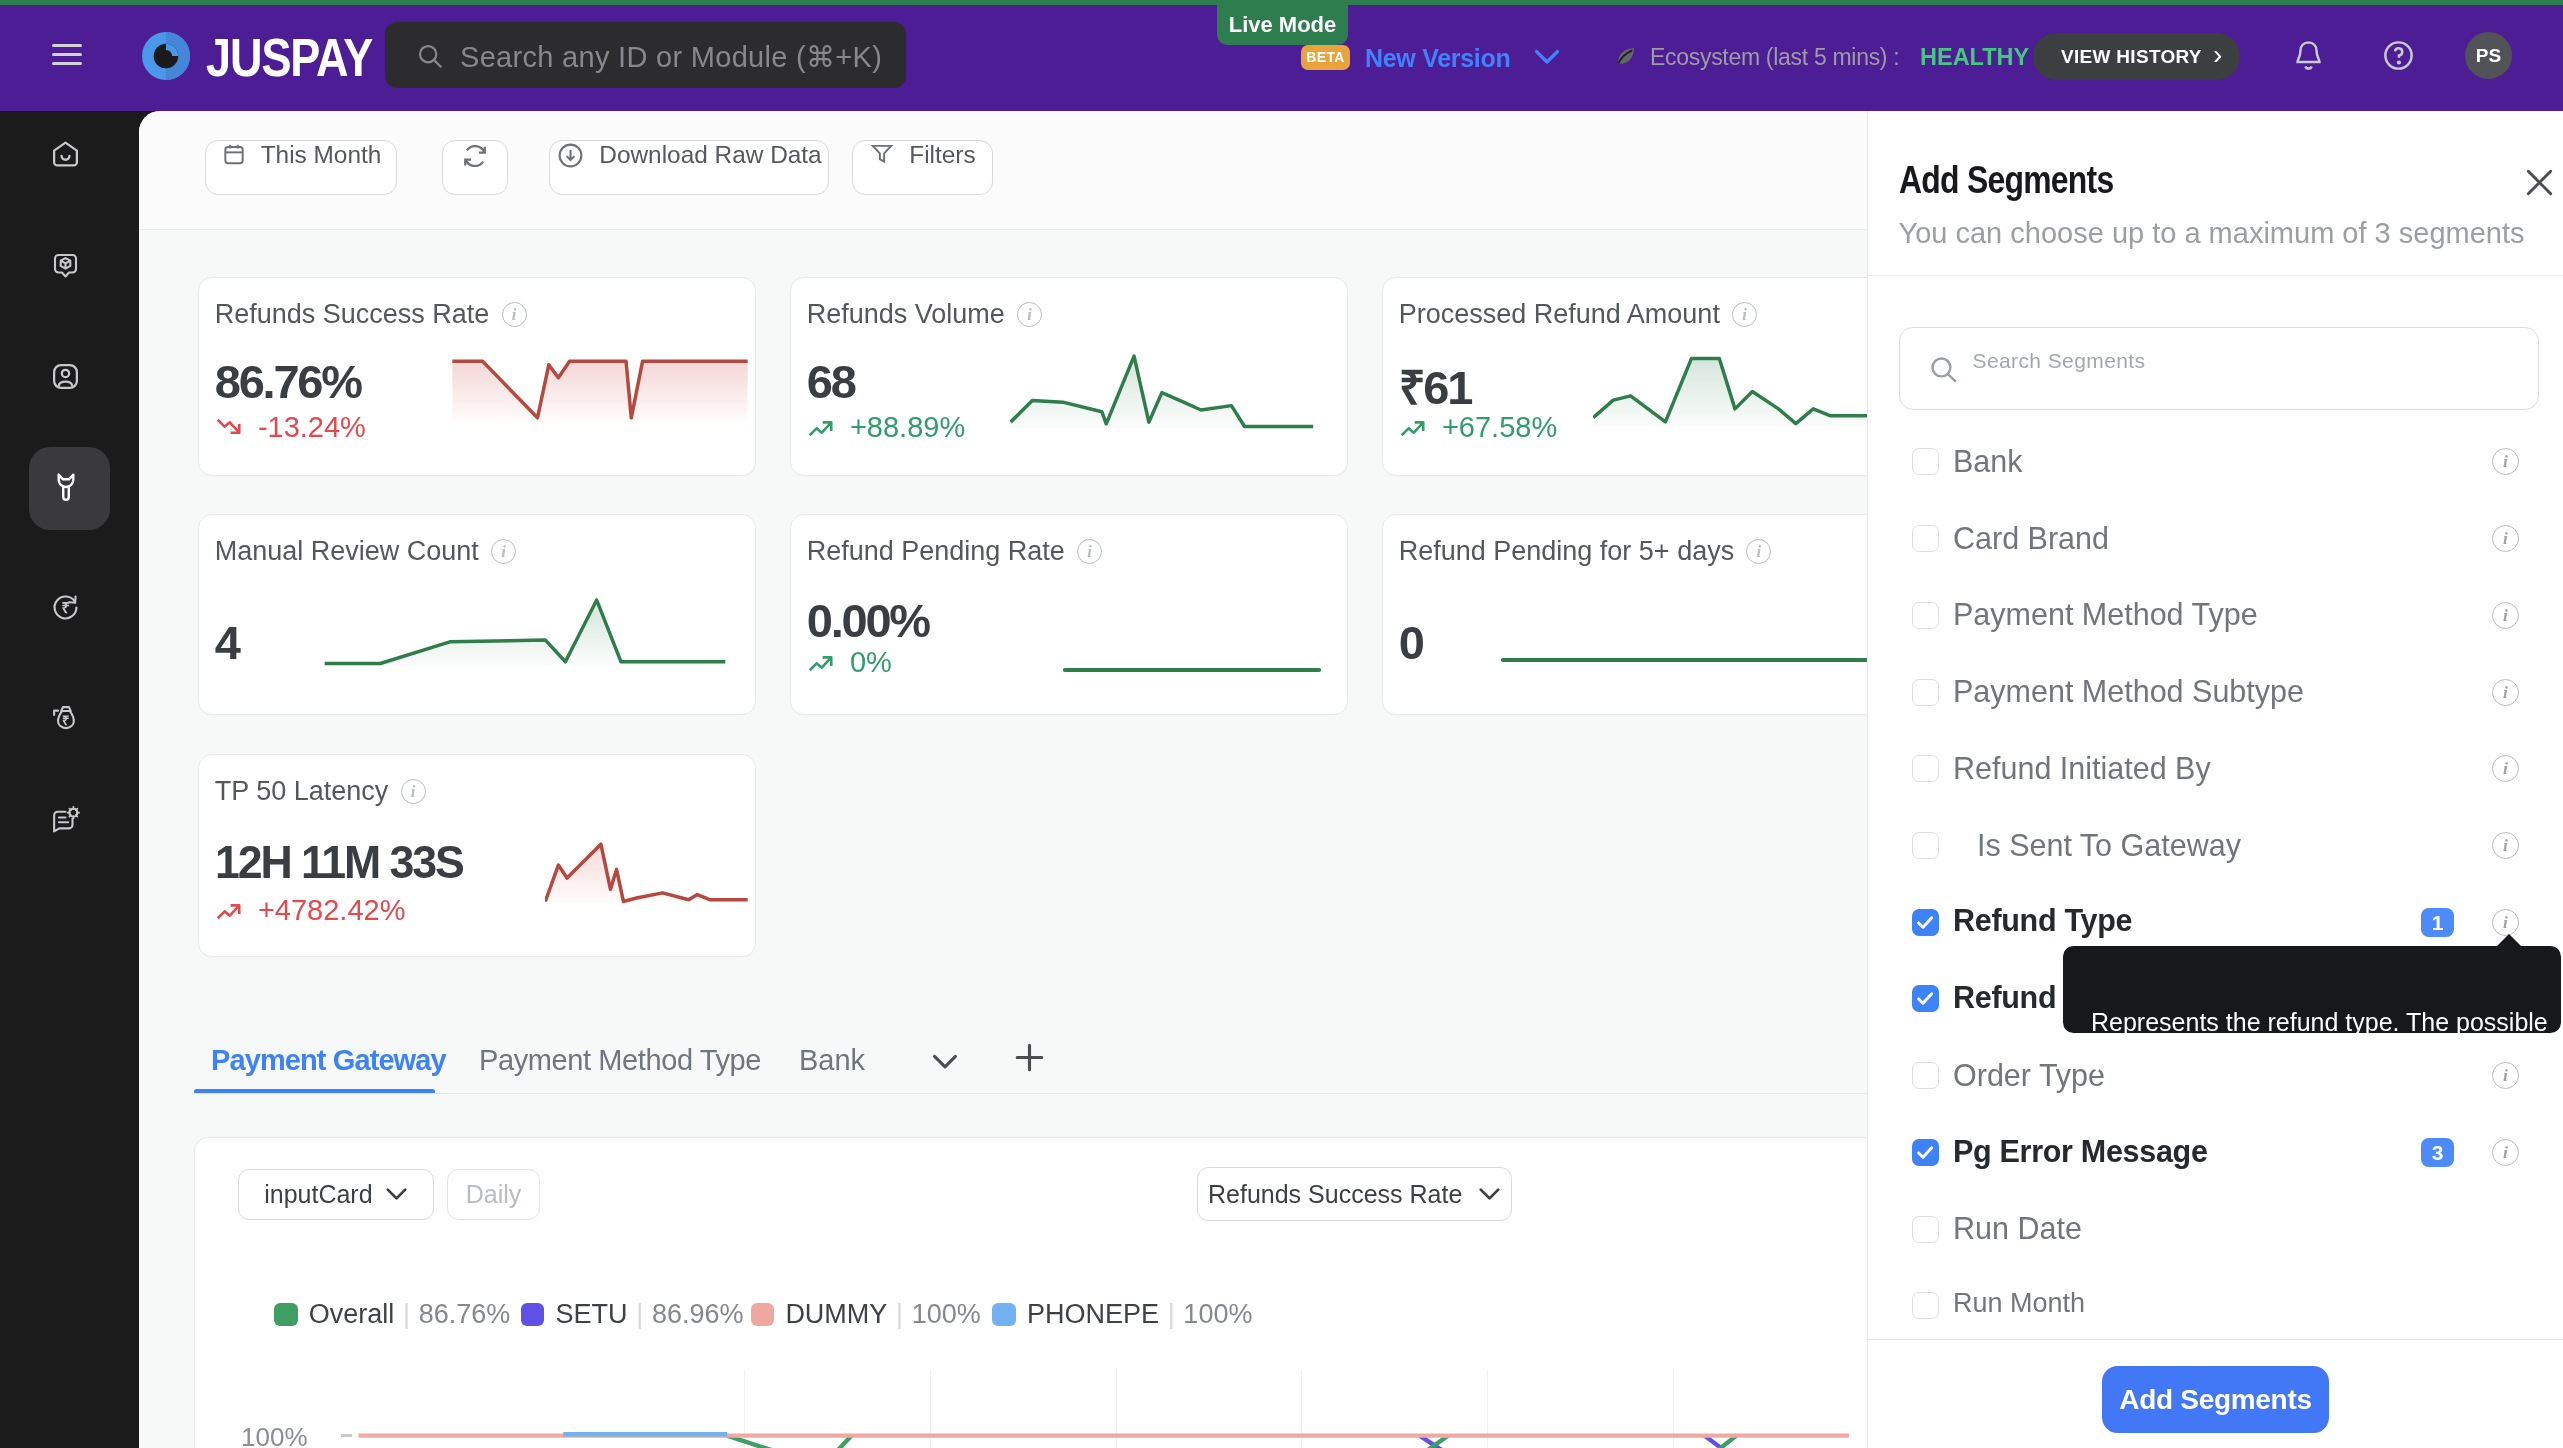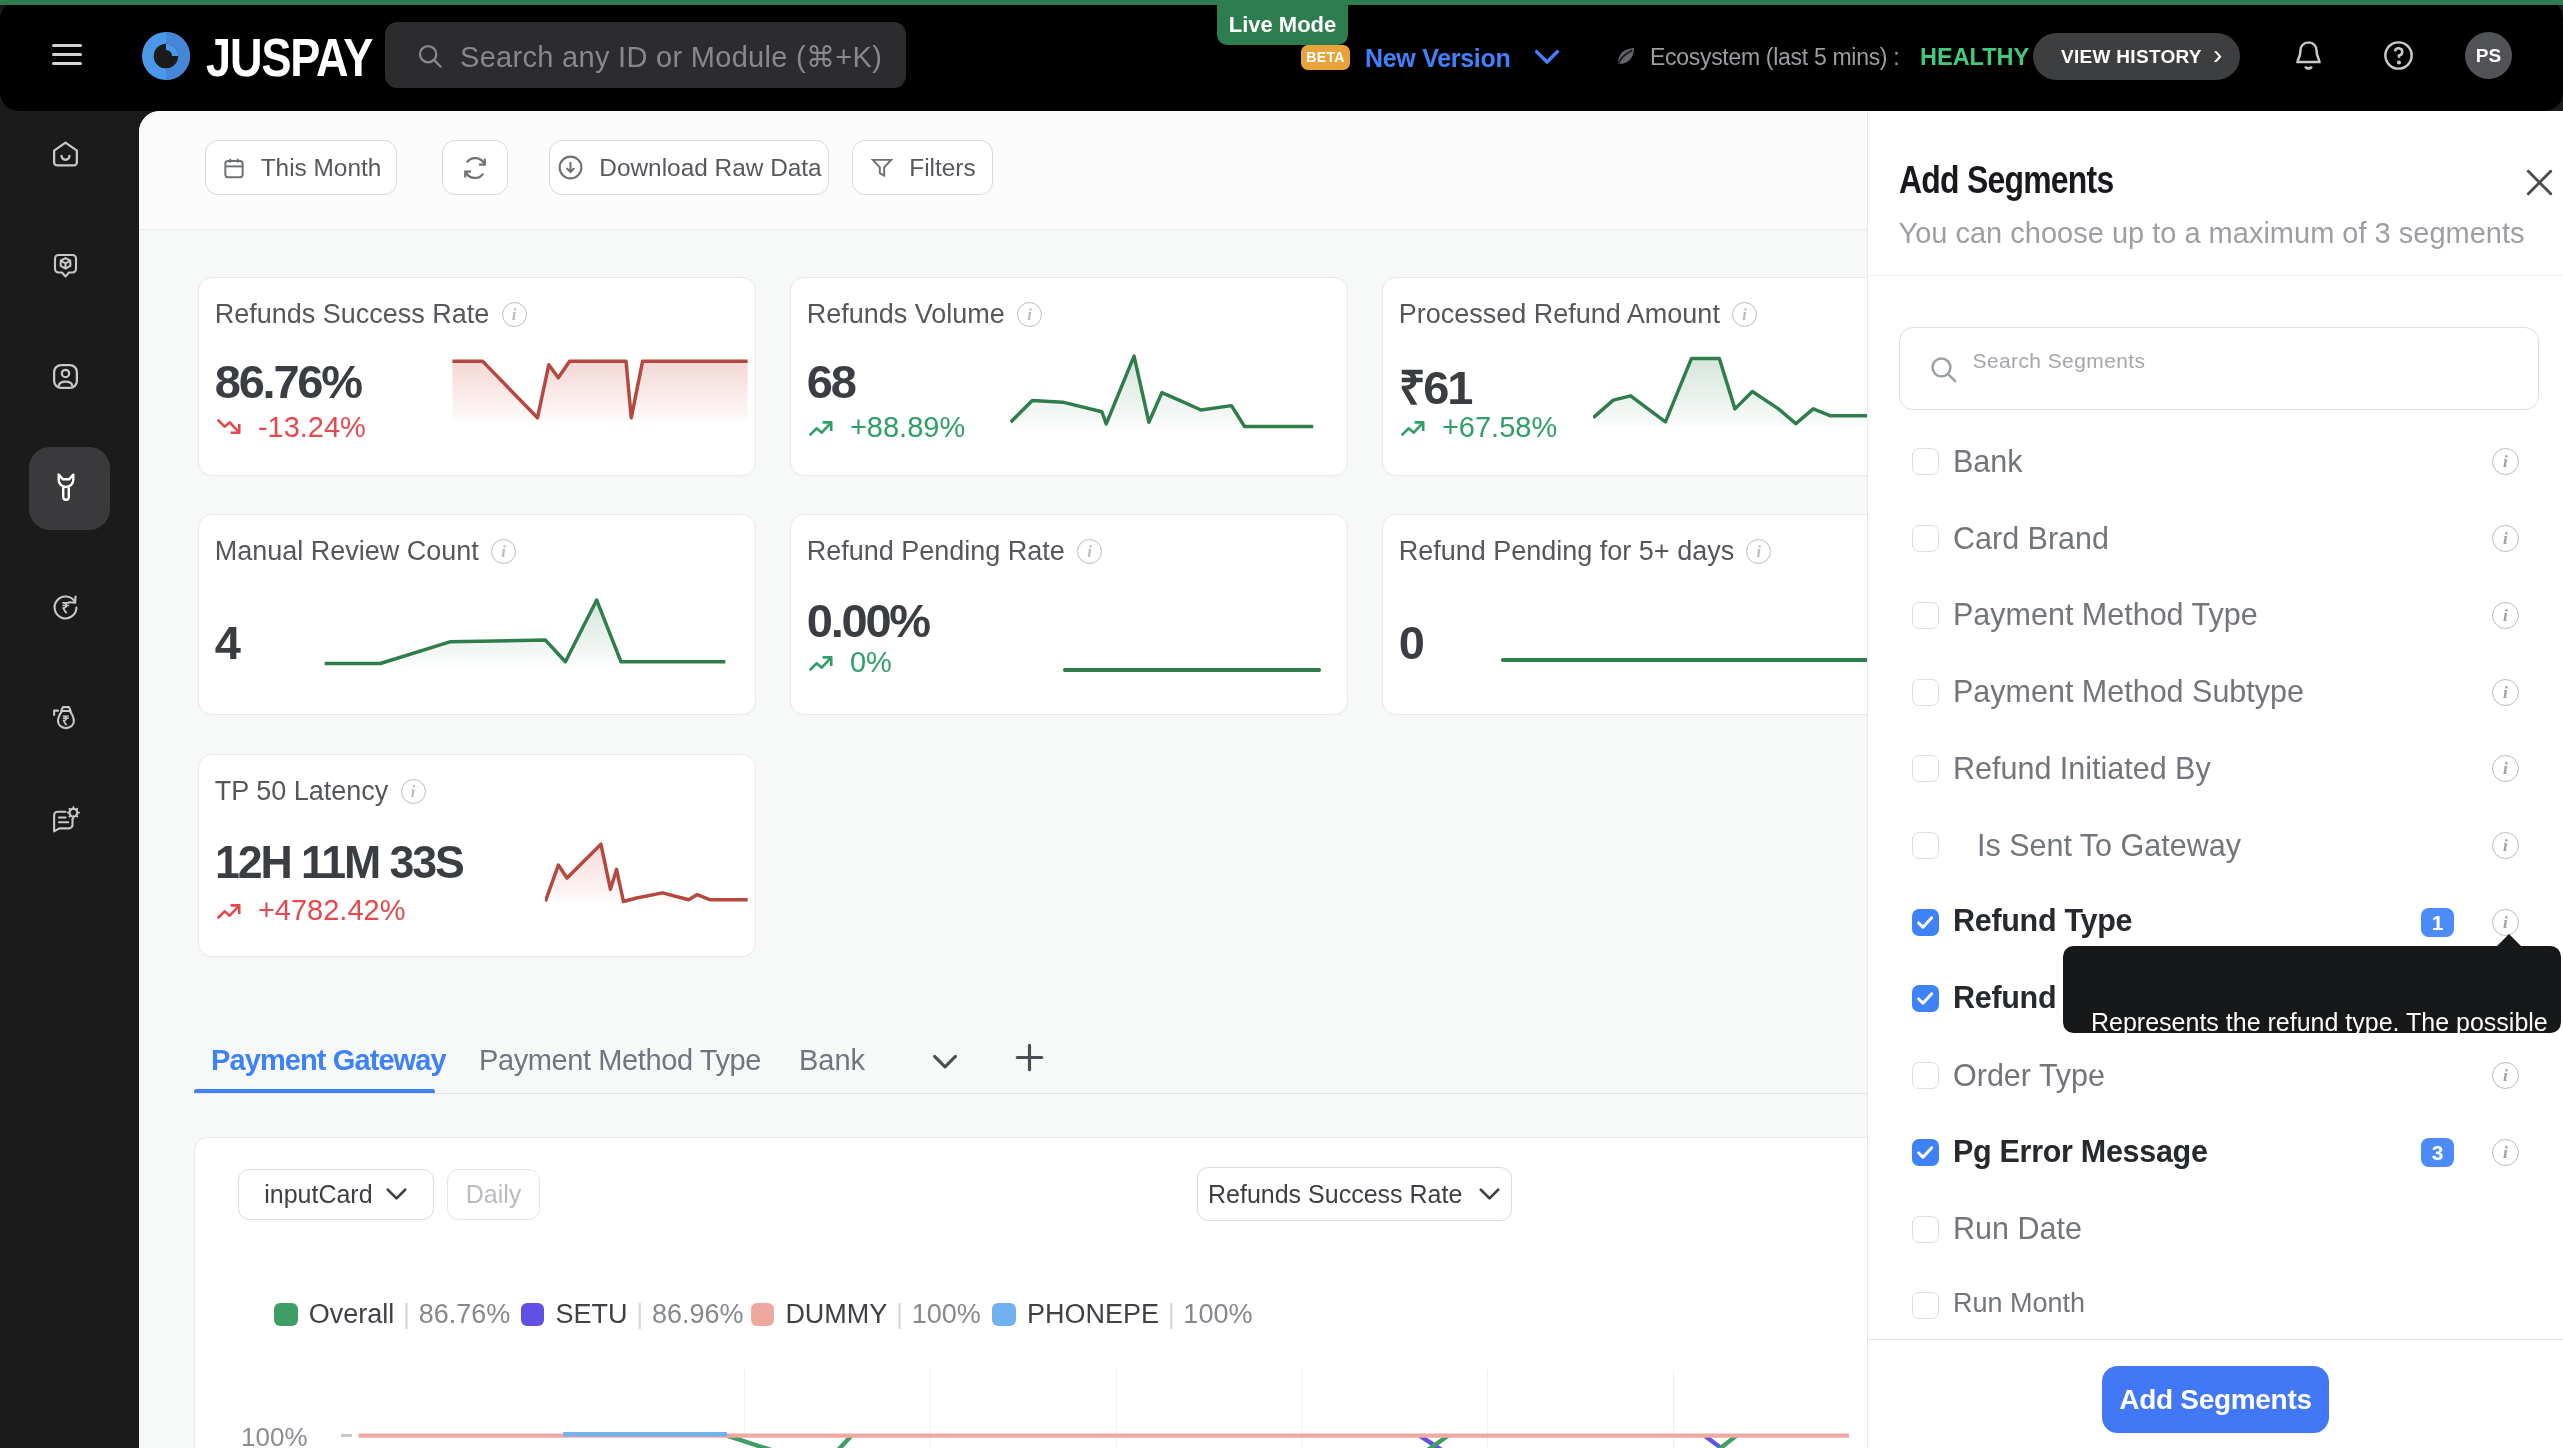--- a/index.html
+++ b/index.html
@@ -1,38 +1,38 @@
 <!DOCTYPE html>
 <html style="font-size:14px"><head>
 <meta charset="utf-8">
 <style>
 * { margin:0; padding:0; box-sizing:border-box; }
 html,body { width:2563px; height:1449px; overflow:hidden; background:#1b1b1b; font-family:"Liberation Sans", sans-serif; }
 .abs { position:absolute; }
 
-#header { position:absolute; left:0; top:0; width:2563px; height:111px; background:#000000;border-radius:19px; }
+#header { position:absolute; left:0; top:0; width:2563px; height:111px; background:#4c1d95; }
 #greenstrip { position:absolute; left:0; top:0; width:2563px; height:5.2px; background:#2e7d4e; }
 #hamburger div { position:absolute; left:52px; width:30px; height:3.1px; background:#d2d3d5; border-radius:1.7px; }
 #logoTxt { position:absolute; left:206px; top:27px; width:227px; font-size:53px; font-weight:bold; color:#fff; letter-spacing:-1.3px; transform:scaleX(0.85); transform-origin:left center; }
 #searchbox { position:absolute; left:385px; top:22px; width:521px; height:66px; background:#2c2c2e; border-radius:12.2px; }
 #searchbox .ph { position:absolute; left:75px; top:18.3px; font-size:29px; color:#87888d; letter-spacing:0.3px; }
 #livetab { position:absolute; left:1217px; top:5.2px; width:131px; height:40px; background:#2e7d4e; border-radius:0 0 10.5px 10.5px; color:#fff; font-size:22px; font-weight:bold; text-align:center; line-height:40px; }
 #beta { position:absolute; left:1301px; top:45px; width:49px; height:25px; background:#e8a33d; border-radius:7px; color:#fff; font-size:14px; font-weight:bold; text-align:center; line-height:25px; letter-spacing:0.4px; }
 #newver { position:absolute; left:1365px; top:44px; font-size:25px; font-weight:bold; color:#4181fb; letter-spacing:-0.3px; }
 #ecosys { position:absolute; left:1650px; top:44px; font-size:23px; color:#9c9da2; letter-spacing:-0.3px; }
 #healthy { position:absolute; left:1920px; top:44px; font-size:23.5px; font-weight:bold; color:#42c97d; }
 #viewhist { position:absolute; left:2033px; top:33px; width:207px; height:47px; background:#3d3e40; border-radius:23.5px; color:#fff; font-size:19px; font-weight:bold; line-height:47px; text-align:left; padding-left:28px; letter-spacing:0.3px; white-space:nowrap; }
 #avatar { position:absolute; left:2465px; top:32px; width:47px; height:47px; background:#525357; border-radius:50%; color:#fff; font-size:19px; font-weight:bold; text-align:center; line-height:47px; }
 
 #sidebar { position:absolute; left:0; top:111px; width:139px; height:1338px; background:#1b1b1b; }
 #activeSq { position:absolute; left:29px; top:336px; width:81px; height:83px; background:#3a3a3c; border-radius:21px; }
 
 #main { position:absolute; left:139px; top:111px; width:2424px; height:1338px; background:#f7f8f8; border-radius:21px 0 0 0; }
 #toolbar { position:absolute; left:0; top:0; width:2424px; height:119px; background:#fbfbfb; border-bottom:0.9px solid #ececec; border-radius:21px 0 0 0; }
-.btn { position:absolute; top:29px; height:55px; background:#fff; border:1.7px solid #d8d9dc; border-radius:13px; color:#55585c; font-size:24.4px; font-weight:500; display:flex; align-items:center; justify-content:center; gap:14px; white-space:nowrap; }
+.btn { position:absolute; top:29px; height:55px; background:#fff; border:1.7px solid #d8d9dc; border-radius:13px; color:#55585c; font-size:24.4px; font-weight:500; display:flex; justify-content:center; gap:14px; white-space:nowrap; }
 
 .card { position:absolute; background:#fff; border:1.3px solid #e8e9eb; border-radius:14px; box-shadow:0 0.9px 1.7px rgba(0,0,0,0.02); }
 .ctitle { position:absolute; left:15.7px; top:21px; font-size:27px; color:#54575b; display:flex; align-items:center; gap:12.2px; }
 .cval { position:absolute; left:15.7px; font-size:47px; font-weight:bold; color:#3a3d41; letter-spacing:-2.2px; }
 .cdelta { position:absolute; left:17.4px; font-size:29px; font-weight:500; display:flex; align-items:center; gap:10.5px; }
 .red { color:#e5484d; } .green { color:#2f9e68; }
 .iicon { width:25px; height:25px; border-radius:50%; border:1.7px solid #b9bdc2; color:#b9bdc2; font-size:16.6px; text-align:center; line-height:23px; display:inline-block; font-family:"Liberation Serif", serif; font-style:italic; font-weight:bold; }
 
 #panel { position:absolute; left:1867px; top:111px; width:696px; height:1338px; background:#fff; border-left:0.9px solid #e7e8ea; }
 </style>

